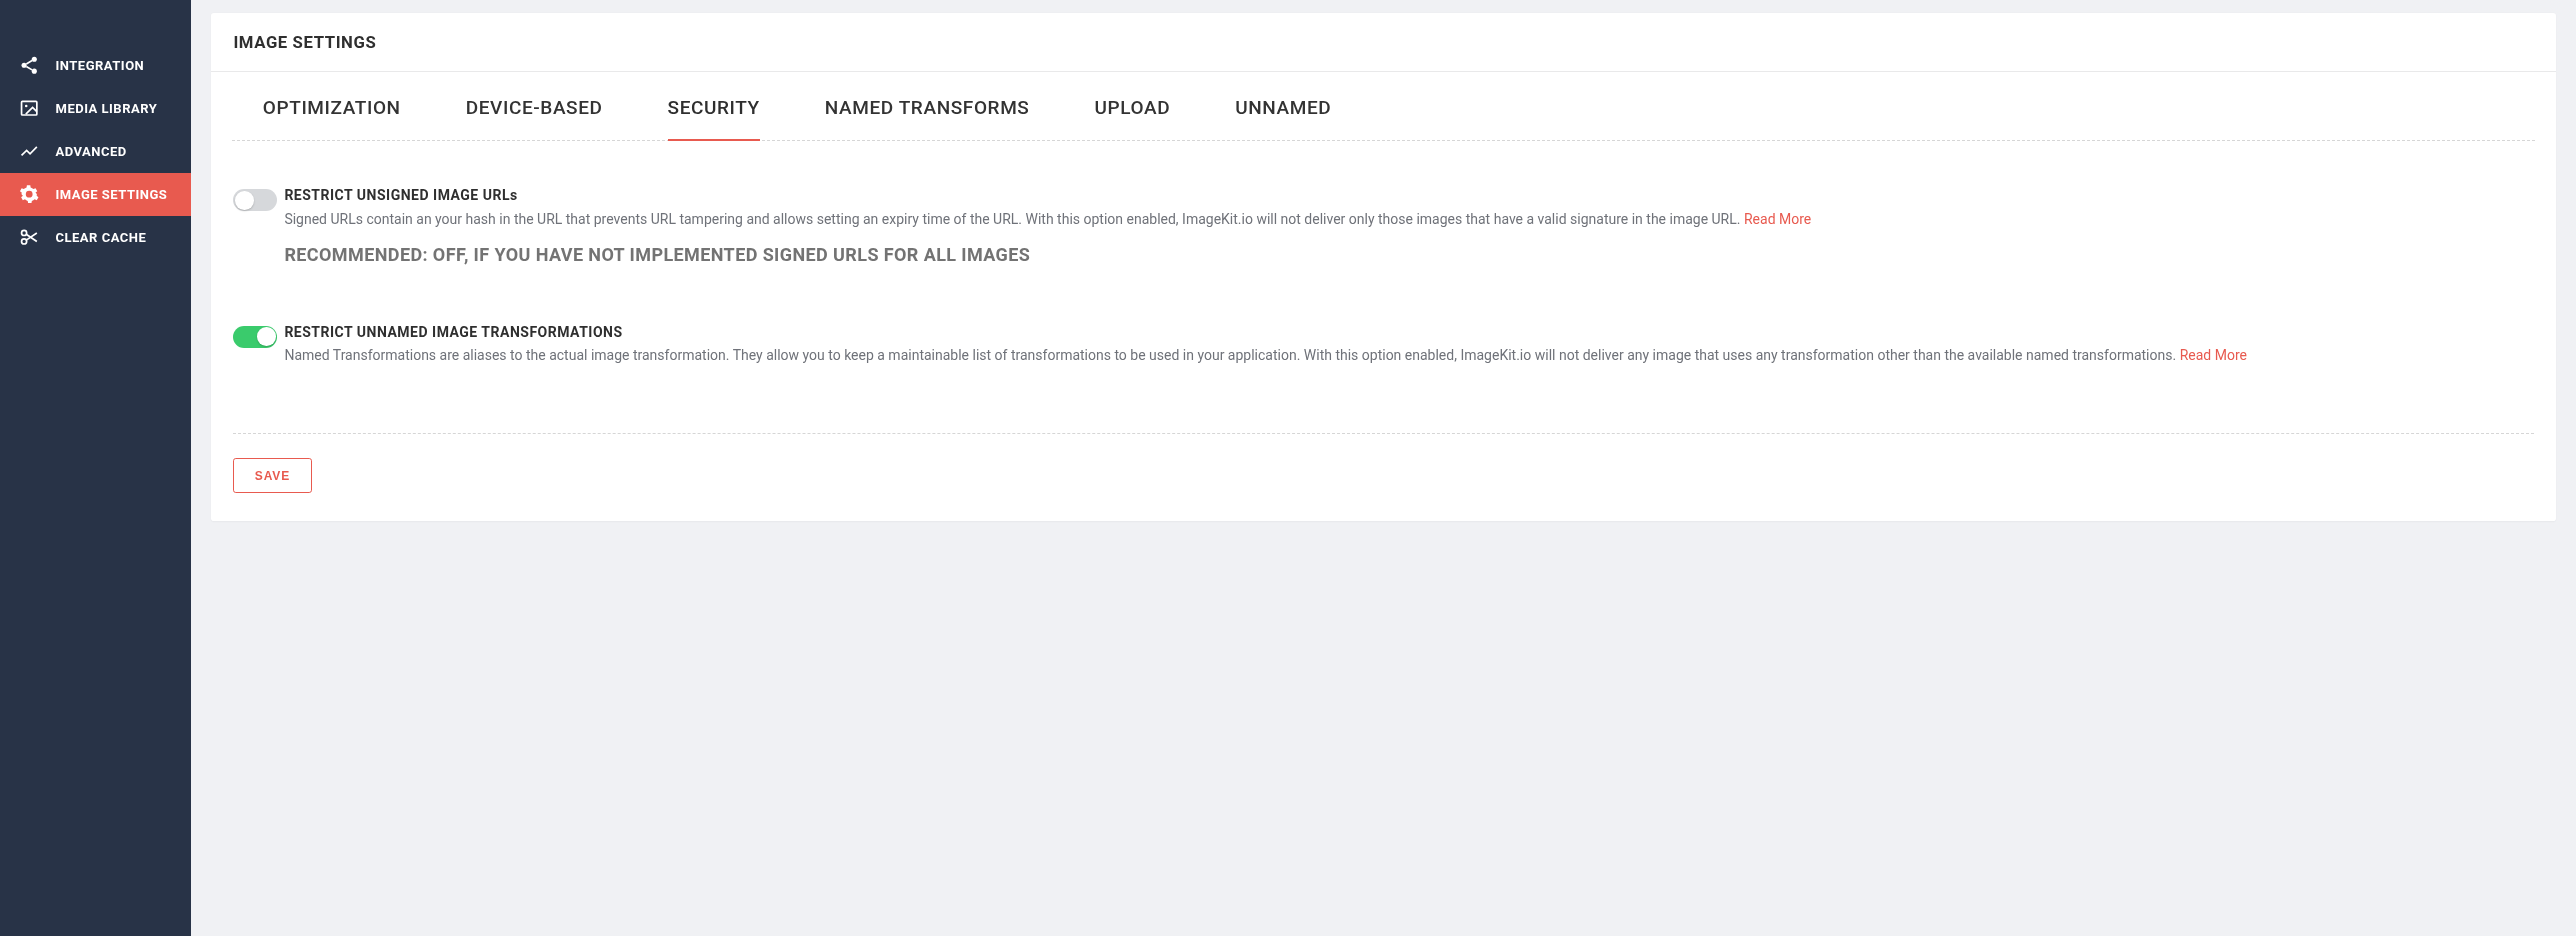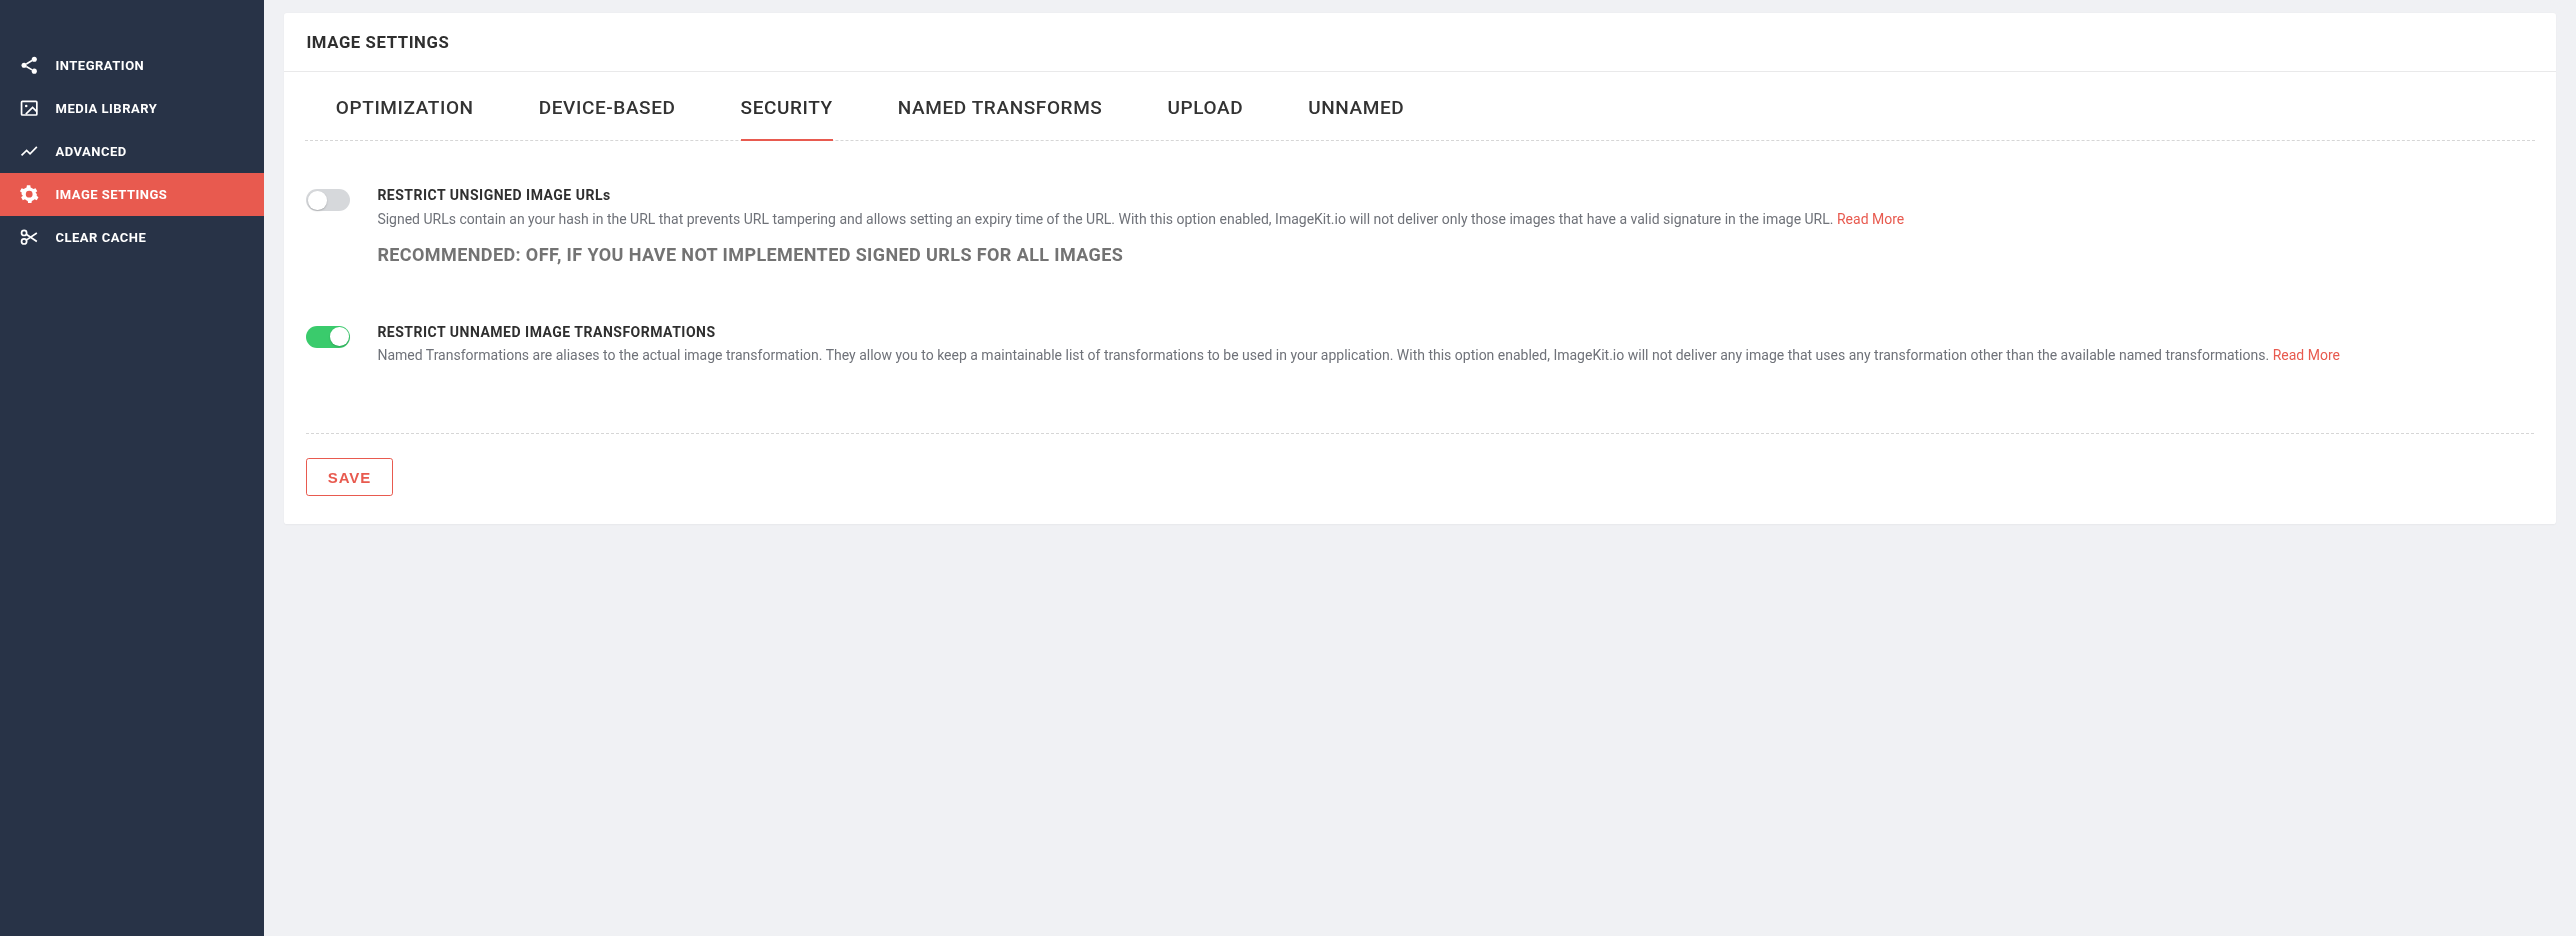--- a/index.html
+++ b/index.html
@@ -6,21 +6,21 @@
 body {
   font-family: -apple-system, BlinkMacSystemFont, "Segoe UI", Roboto, "Helvetica Neue", Arial, sans-serif;
   background: #f0f1f4;
   color: #333;
   width: 2576px;
   height: 936px;
   overflow: hidden;
 }
 .layout { display: flex; height: 100%; }
 .sidebar {
-  width: 264px;
+  width: 191px;
   background: #283347;
   flex-shrink: 0;
   padding-top: 44px;
 }
 .sidebar-item {
   display: flex;
   align-items: center;
   gap: 15px;
   padding: 0 18.5px;
   height: 43px;
@@ -78,21 +78,21 @@
   border-bottom: 2.8px solid transparent;
   margin-bottom: -0.9px;
 }
 .tab.active {
   color: #2f2f2f;
   border-bottom-color: #e85a4f;
 }
 .settings-block { padding: 31px 22px 9.3px 22px; }
 .setting-row {
   display: flex;
-  gap: 27px;
+  gap: 7px;
   padding: 15px 0 44px 0;
   justify-content: flex-end;
 }
 .toggle {
   width: 44px;
   height: 22px;
   border-radius: 11px;
   position: relative;
   flex-shrink: 0;
   cursor: pointer;
@@ -139,21 +139,21 @@
 .save-row {
   border-top: 0.9px dashed #d6d6d6;
   padding: 24px 0 28px 0;
   margin: 0 22px;
 }
 .save-btn {
   border: 0.9px solid #e85a4f;
   background: #fff;
   color: #e85a4f;
   font-weight: 700;
-  font-size: 15px;
+  font-size: 12px;
   letter-spacing: 0.9px;
   padding: 9.3px 20.4px;
   border-radius: 2.8px;
   cursor: pointer;
 }
 </style>
 </head>
 <body>
 
 <div class="layout">

